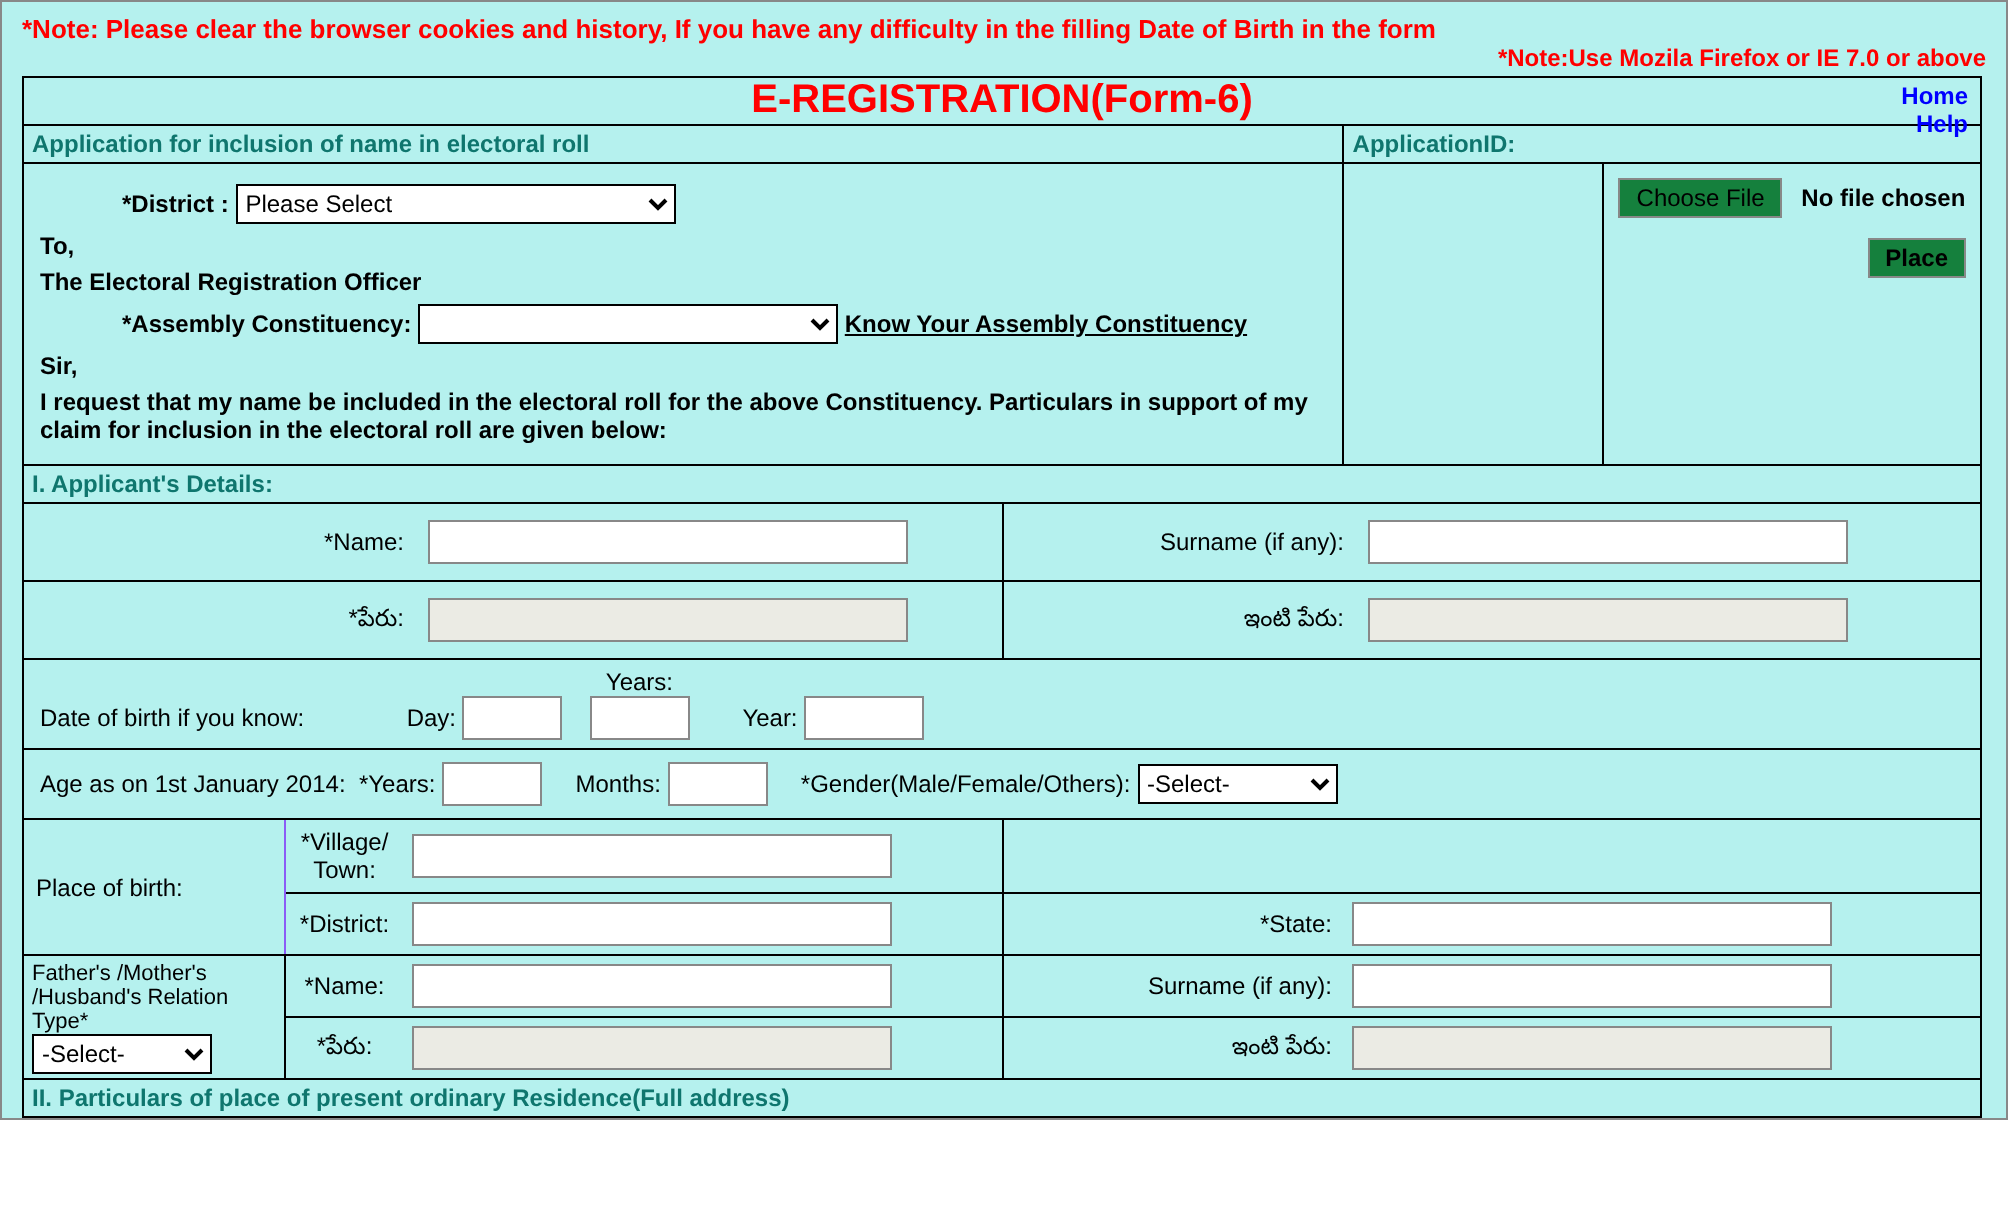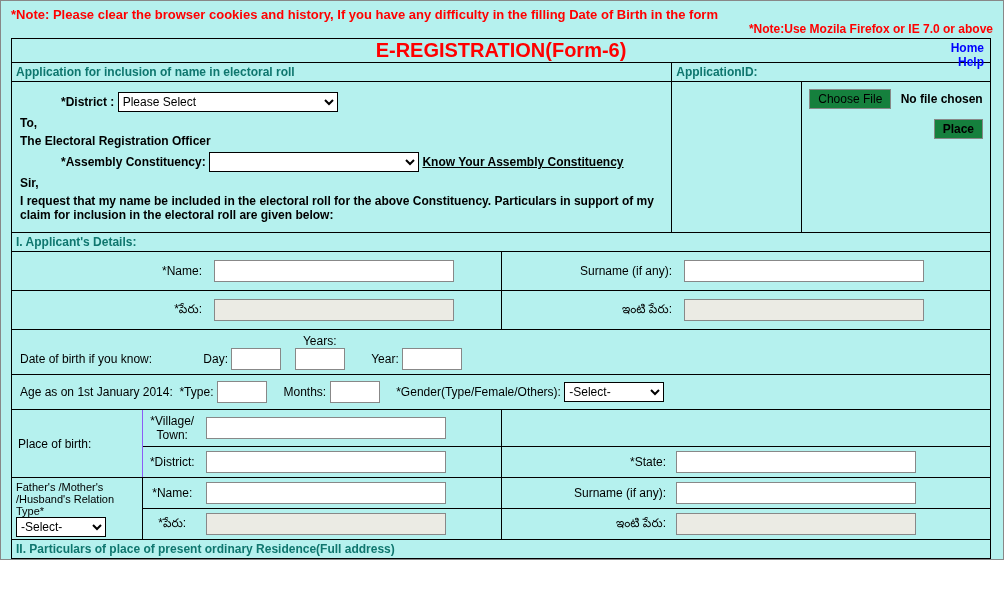--- a/index.html
+++ b/index.html
@@ -220,27 +220,27 @@
         </span>
         &nbsp;&nbsp;&nbsp;&nbsp;&nbsp;&nbsp;
         <span>Year:</span>
         <input type="text" class="txt" style="width: 60px;">
       </td>
     </tr>
 
     <tr class="grid">
       <td colspan="4" style="padding:6px 8px;">
         <span>Age as on 1st January 2014:</span>
-        &nbsp;<span>*Type:</span>
+        &nbsp;<span>*Years:</span>
         <input type="text" class="txt" style="width: 50px;">
         &nbsp;&nbsp;&nbsp;
         <span>Months:</span>
         <input type="text" class="txt" style="width: 50px;">
         &nbsp;&nbsp;&nbsp;
-        <span>*Gender(Type/Female/Others):</span>
+        <span>*Gender(Male/Female/Others):</span>
         <select class="sel" style="width:100px;">
           <option>-Select-</option>
         </select>
       </td>
     </tr>
 
     <tr class="grid">
       <td style="border-bottom:0; padding:0;">
         <table style="width:100%; border-collapse:collapse;">
           <tbody>

